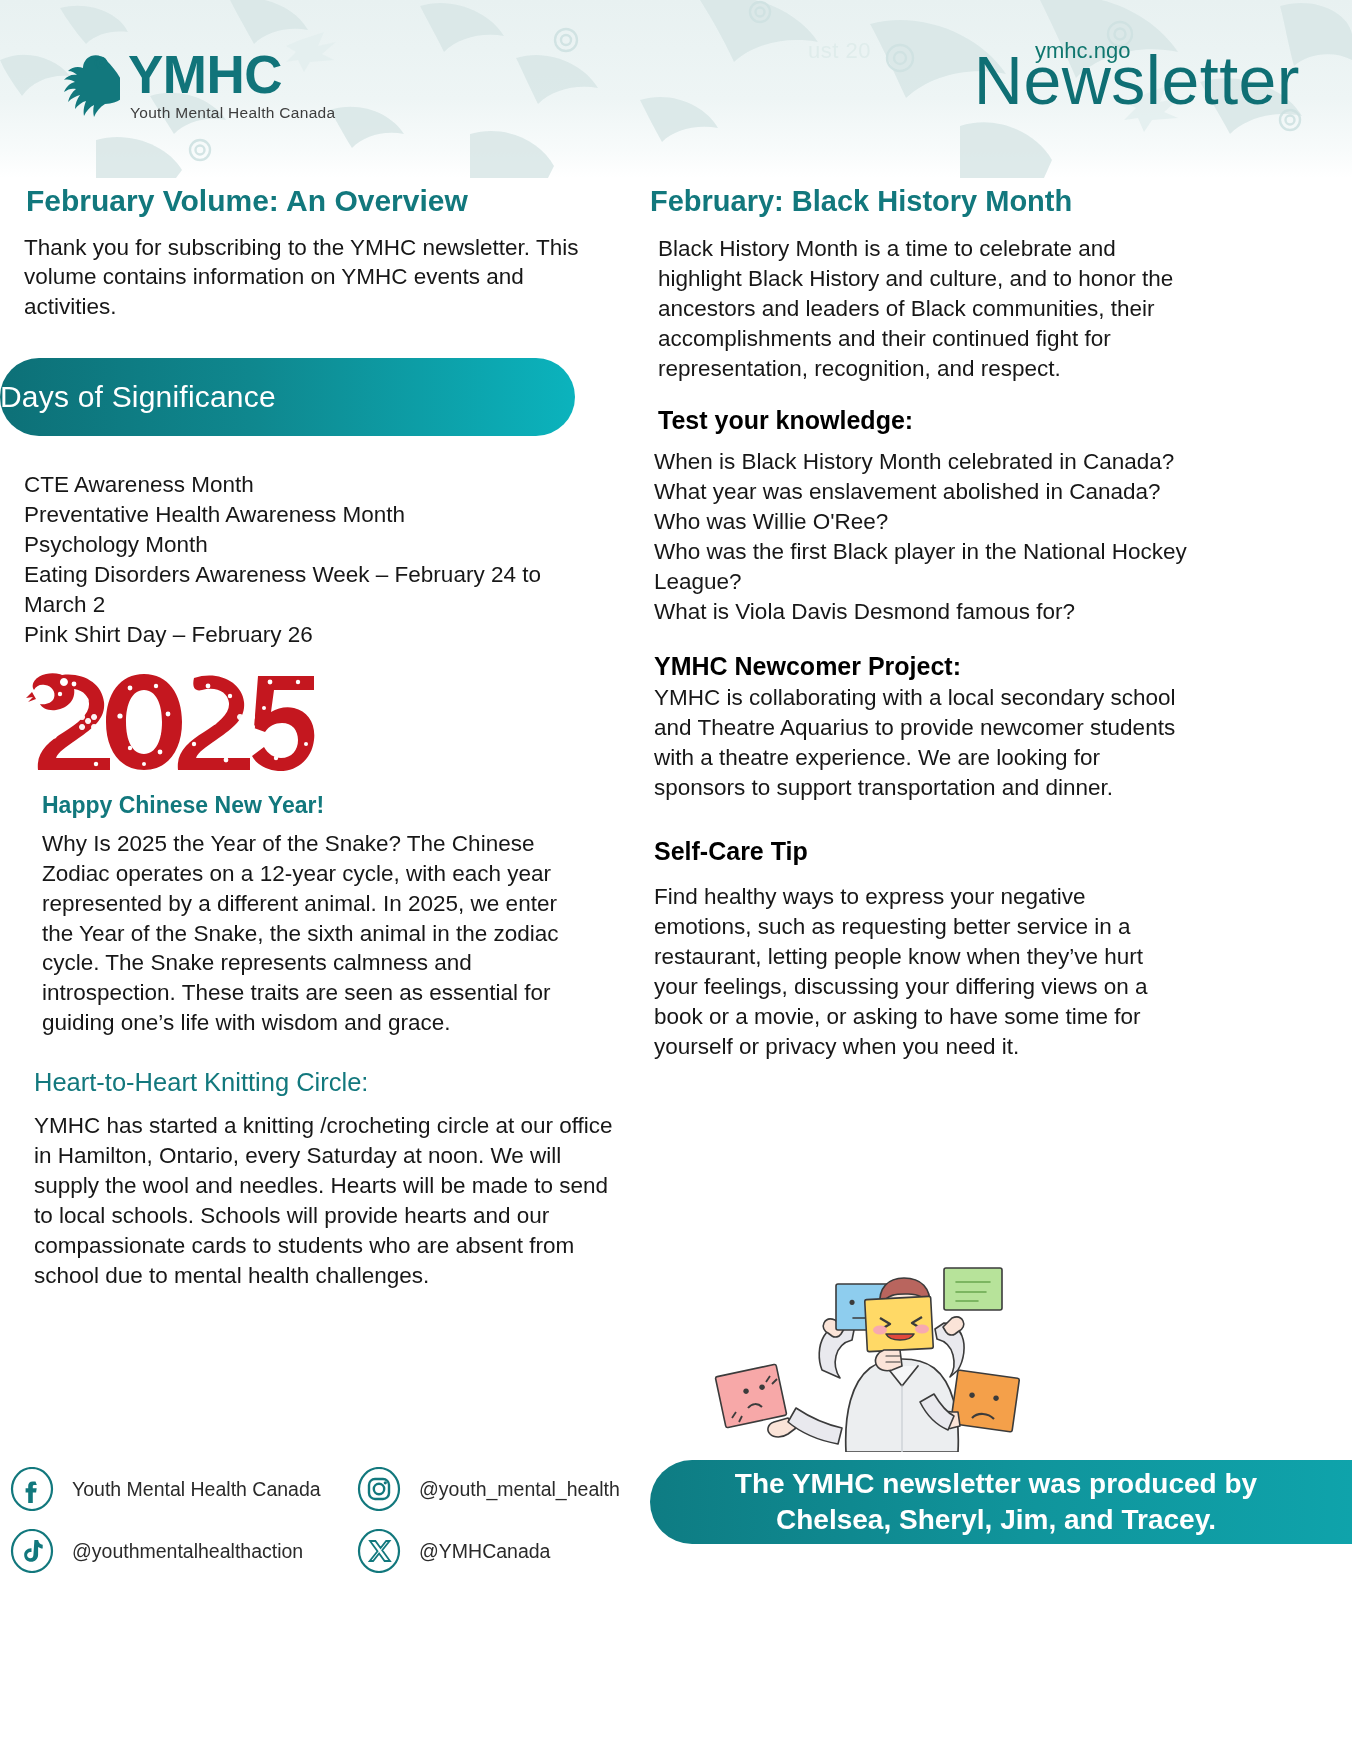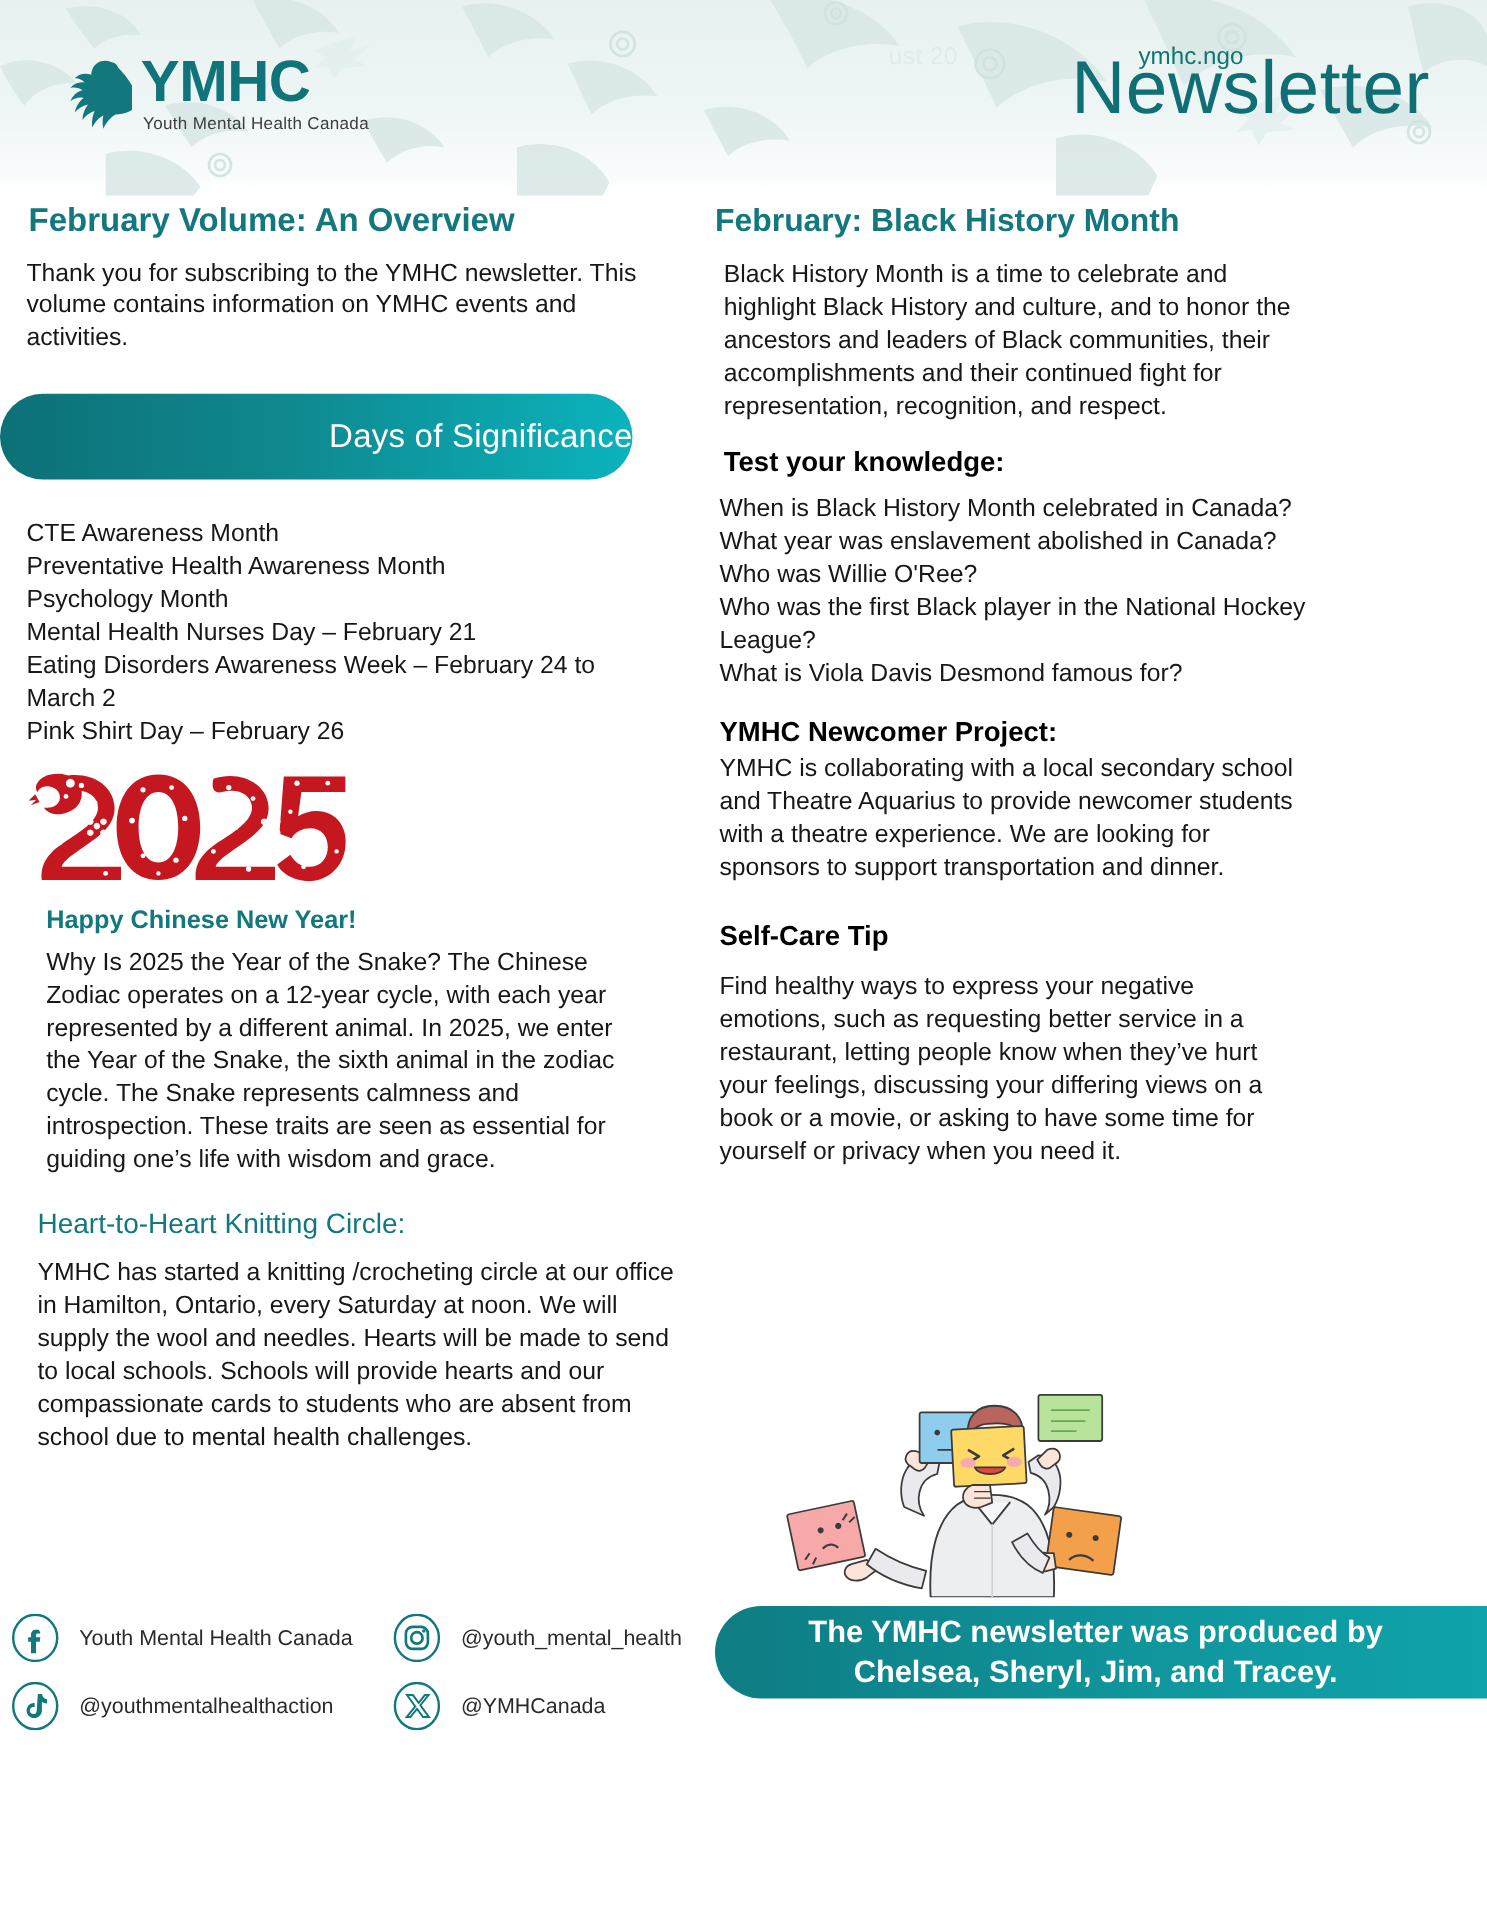--- a/index.html
+++ b/index.html
@@ -76,21 +76,21 @@
     font-size: 22.5px; color: #171717; line-height: 1.33;
   }
   .ov-body { margin-left: 4px; width: 560px; }
 
   
   .dos-banner {
     margin-top: 36px; margin-left: -20px;
     width: 575px; height: 78px;
     border-radius: 40px;
     background: linear-gradient(90deg, #0d7077 0%, #0f888f 45%, #0bb3bd 100%);
-    display: flex; align-items: center; justify-content: flex-end;
+    display: flex; align-items: center; justify-content: flex-start;
   }
   .dos-banner span {
     color: #ffffff; font-size: 30px; font-weight: 400; letter-spacing: 0.2px;
   }
 
   .dos-list {
     margin-top: 34px; margin-left: 4px;
     font-size: 22.5px; color: #171717; line-height: 1.33;
     width: 580px;
   }
@@ -226,21 +226,20 @@
     <p class="body ov-body">Thank you for subscribing to the YMHC newsletter. This volume contains information on YMHC events and activities.</p>
 
     <div class="dos-banner">
       <span>Days of Significance</span>
     </div>
 
     <div class="dos-list">
       <div>CTE Awareness Month</div>
       <div>Preventative Health Awareness Month</div>
       <div>Psychology Month</div>
-      <div>Mental Health Nurses Day – February 21</div>
       <div>Eating Disorders Awareness Week – February 24 to March 2</div>
       <div>Pink Shirt Day – February 26</div>
     </div>
 
     
     <svg class="snake-graphic" viewBox="0 0 290 110">
       <g fill="#c4171f">
 
         <path d="M8,26 C4,20 10,12 20,10 C34,7 46,14 48,24 C50,36 42,44 30,46 C22,47 16,44 14,40 C20,41 26,39 28,34 C30,28 26,22 19,21 C14,20 10,22 8,26 Z"></path>
         <path d="M6,28 L0,34 L7,33 L2,38 L10,35 Z"></path>

